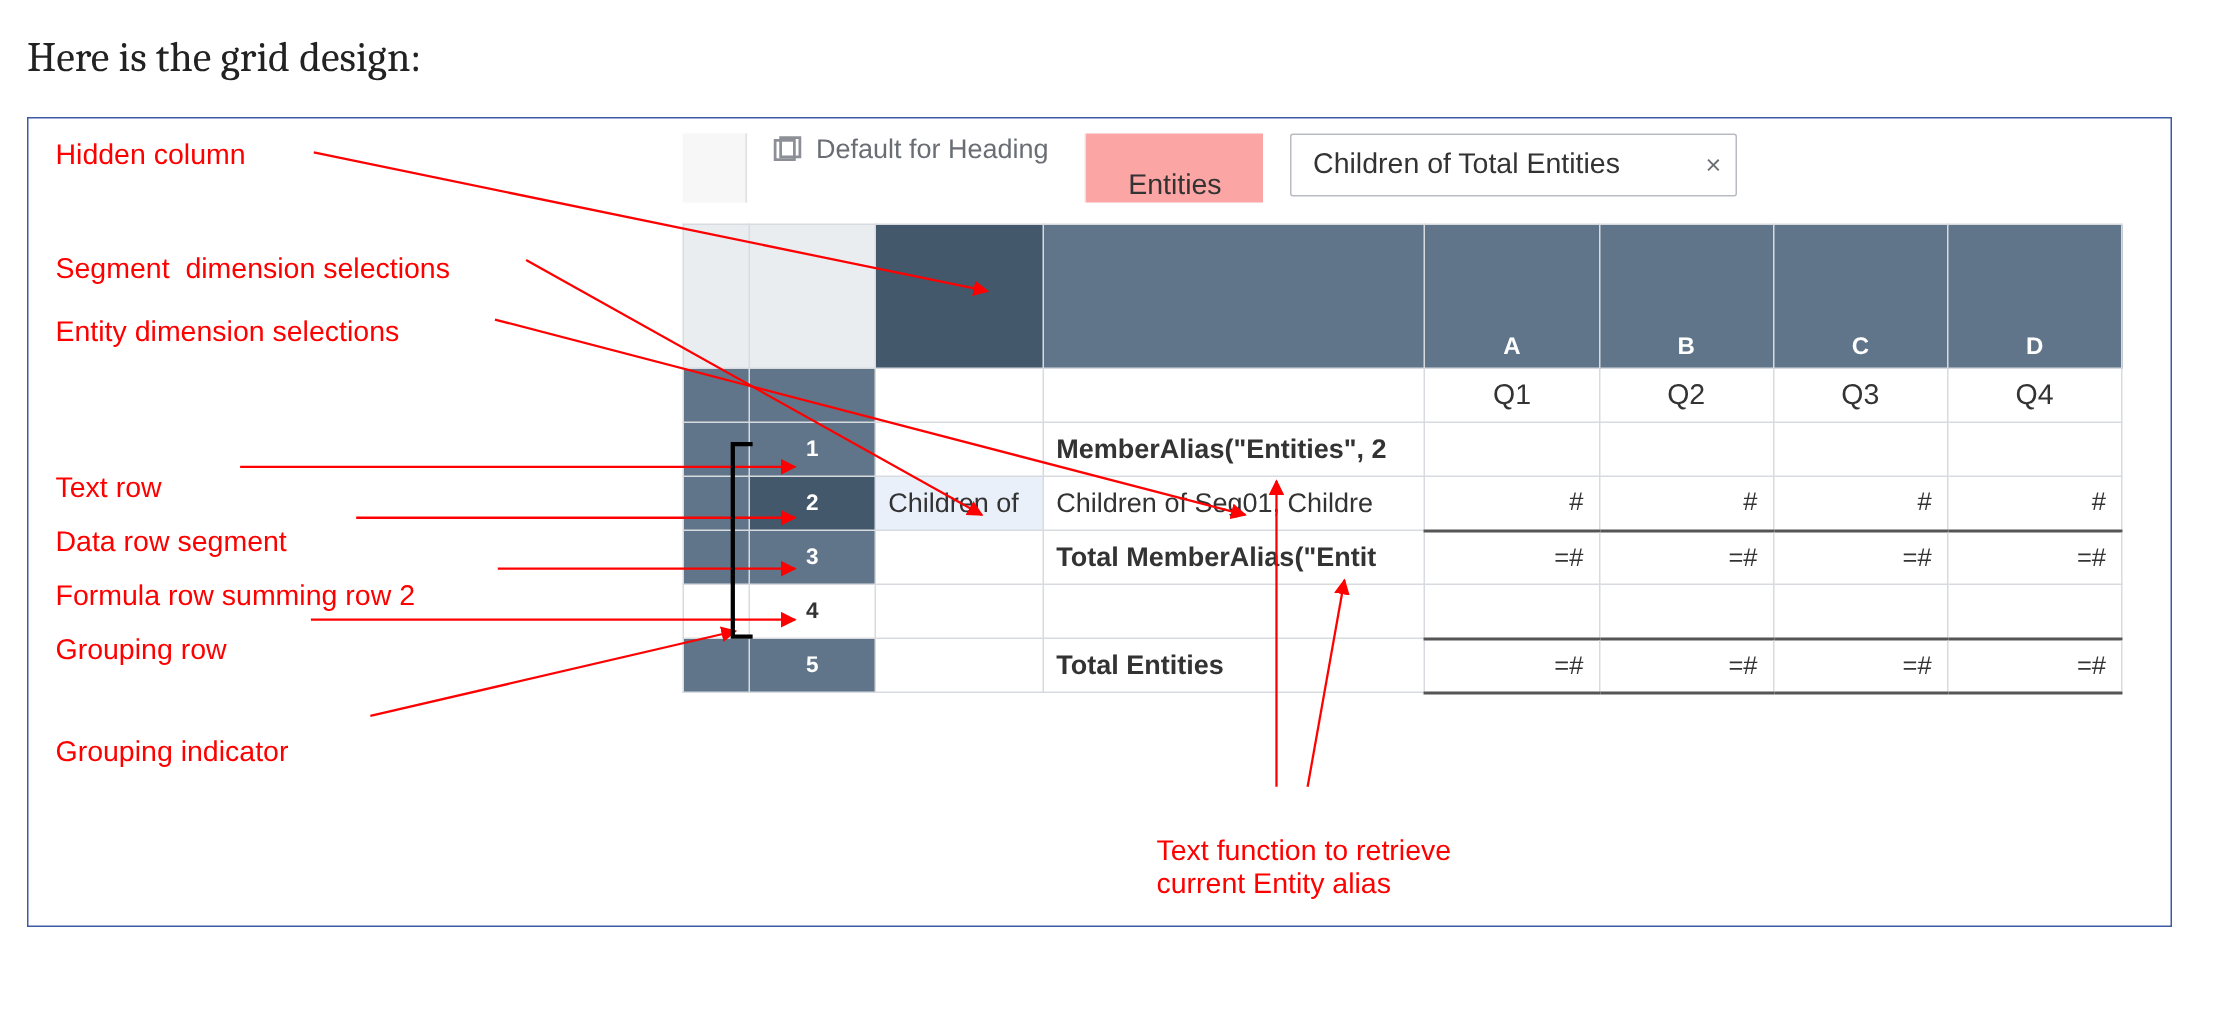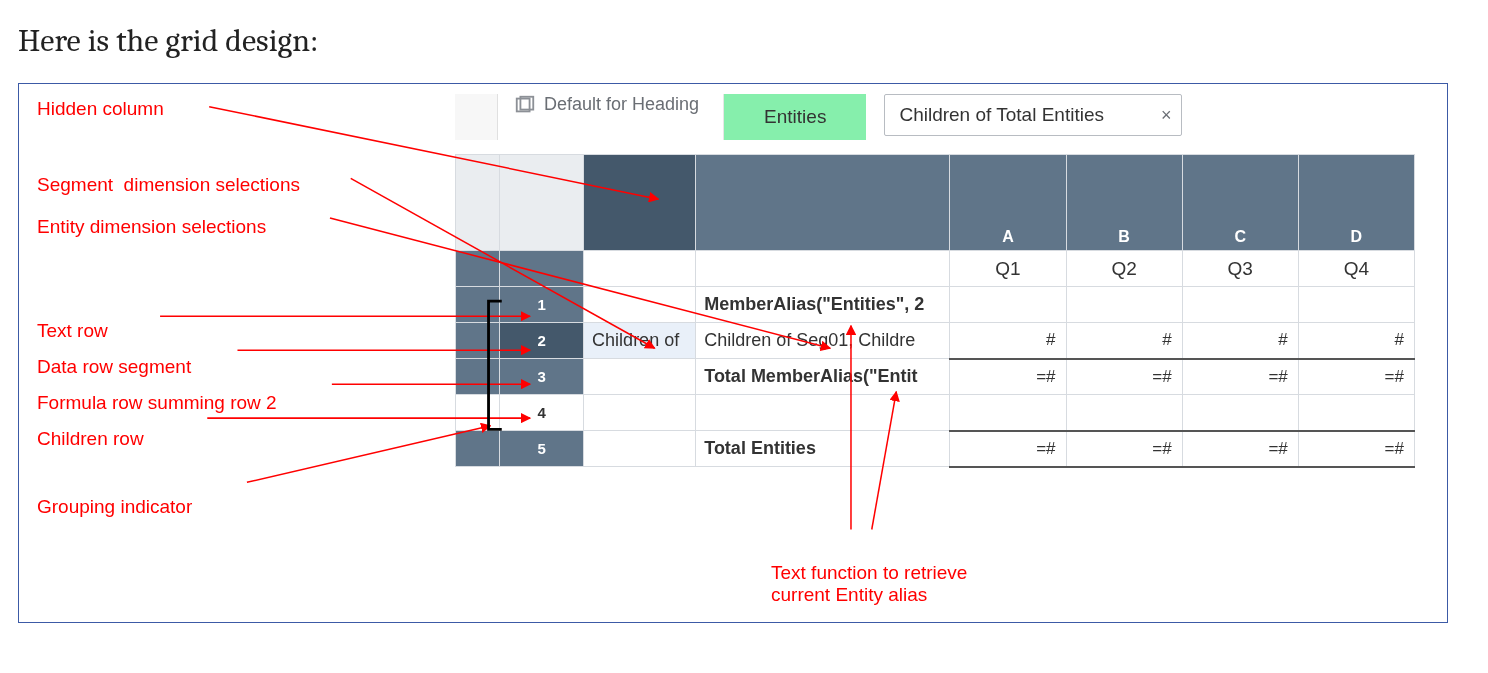--- a/index.html
+++ b/index.html
@@ -10,21 +10,21 @@
     color: #222;
   }
   .page {
     width: 1488px;
     height: 673px;
     position: relative;
     box-sizing: border-box;
     padding: 22px 18px 0 18px;
   }
   .intro {
-    font-size: 32px;
+    font-size: 28px;
     margin: 0 0 24px 0;
   }
 
   
   .figure {
     position: relative;
     width: 1430px;
     height: 540px;
     border: 1.5px solid #3c5aa6; 
     box-sizing: border-box;
@@ -76,23 +76,23 @@
     gap: 8px;
     padding: 0 24px 0 16px;
     background: #fff;
     border-right: 1px solid #e6e6e6;
   }
   .pov-heading .icon {
     width: 22px; height: 22px;
   }
   .pov-entities {
     display: flex;
-    align-items: center;
-    padding: 0 40px;
-    background: #86efac;
+    align-items: flex-end;
+    padding: 0 28px;
+    background: #fca5a5;
     color: #333;
     font-size: 19px;
   }
   .pov-chip {
     margin-left: 18px;
     display: flex;
     align-items: center;
     border: 1px solid #b8bcc2;
     border-radius: 2px;
     padding: 4px 10px 4px 14px;
@@ -193,21 +193,21 @@
   <p class="intro">Here is the grid design:</p>
 
   <div class="figure">
 
     <div class="callout" style="left:18px; top:14px;">Hidden column</div>
     <div class="callout" style="left:18px; top:132px;">Entity dimension selections</div>
     <div class="callout" style="left:18px; top:90px;">Segment  dimension selections</div>
     <div class="callout" style="left:18px; top:236px;">Text row</div>
     <div class="callout" style="left:18px; top:272px;">Data row segment</div>
     <div class="callout" style="left:18px; top:308px;">Formula row summing row 2</div>
-    <div class="callout" style="left:18px; top:344px;">Children row</div>
+    <div class="callout" style="left:18px; top:344px;">Grouping row</div>
     <div class="callout" style="left:18px; top:412px;">Grouping indicator</div>
     <div class="callout" style="left:752px; top:478px;">Text function to retrieve
 current Entity alias</div>
 
     <div class="designer">
       <div class="pov">
         <div class="pov-tab"></div>
         <div class="pov-heading">
           <svg class="icon" viewBox="0 0 24 24">
             <rect x="3" y="5" width="14" height="14" fill="none" stroke="#8c9096" stroke-width="2"></rect>

